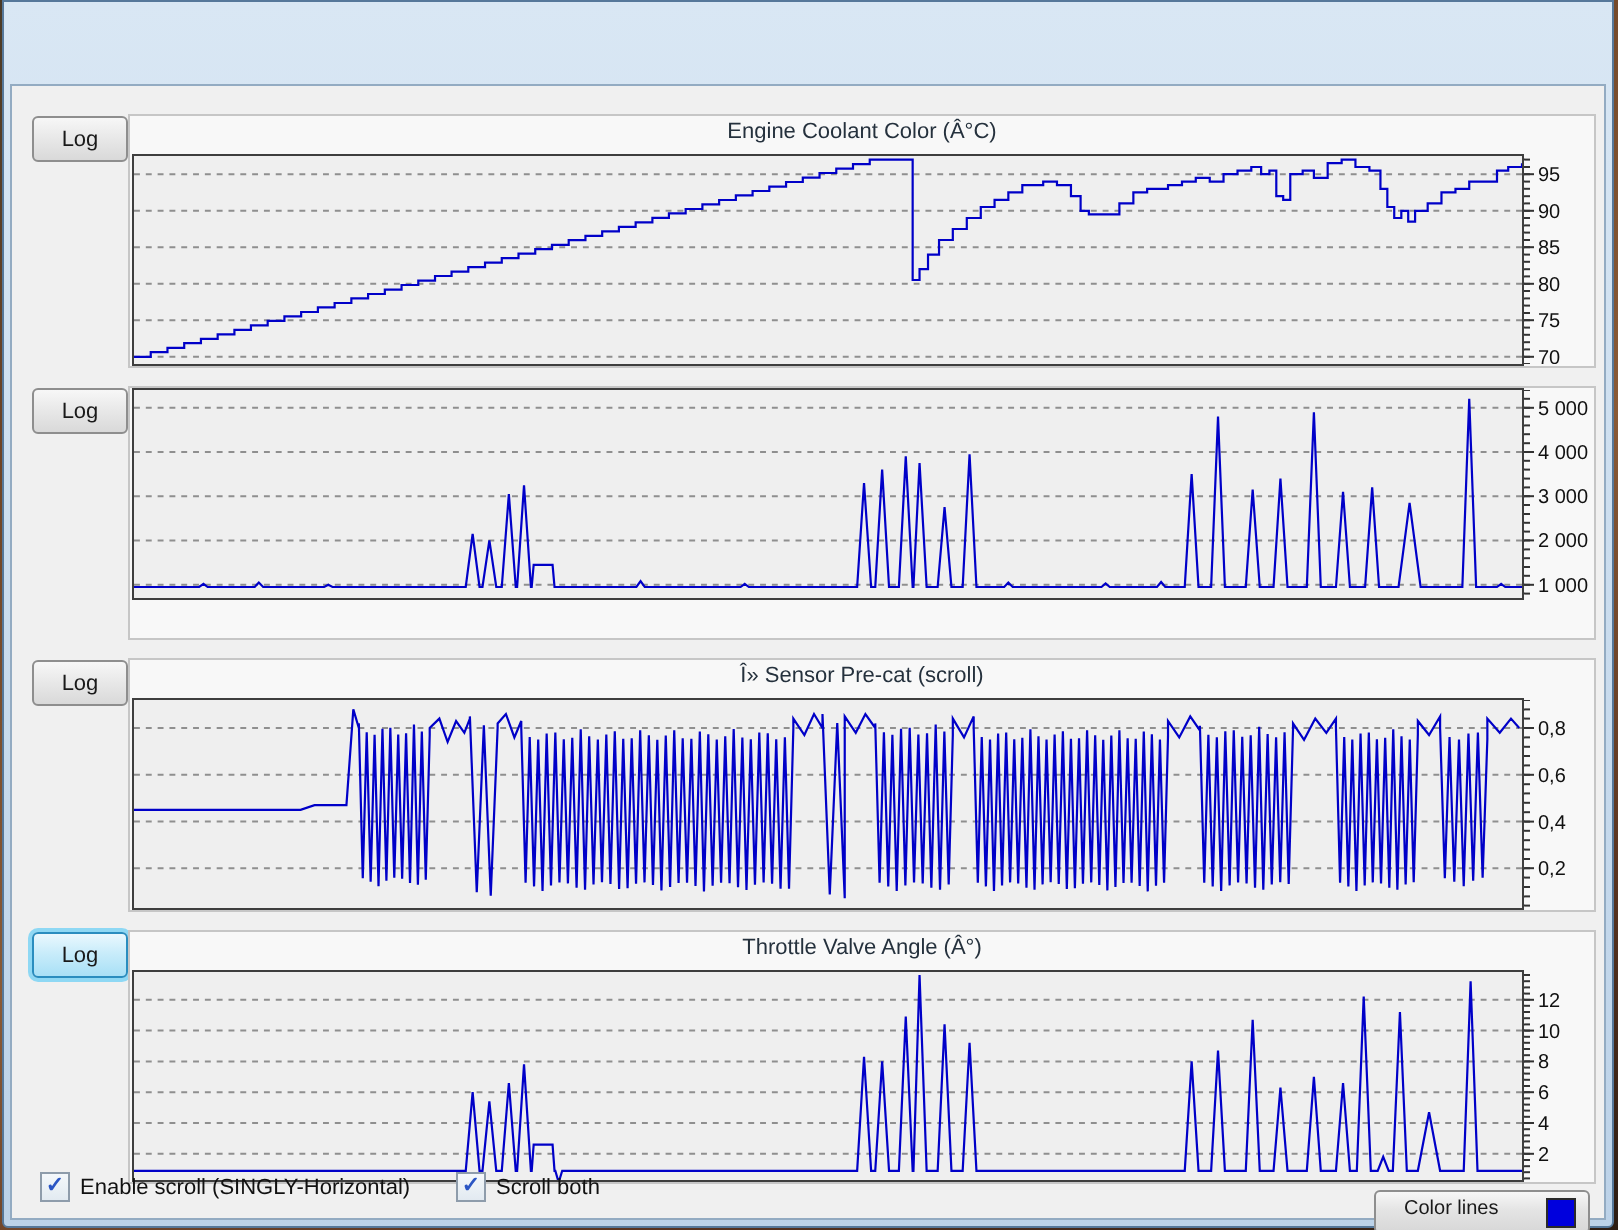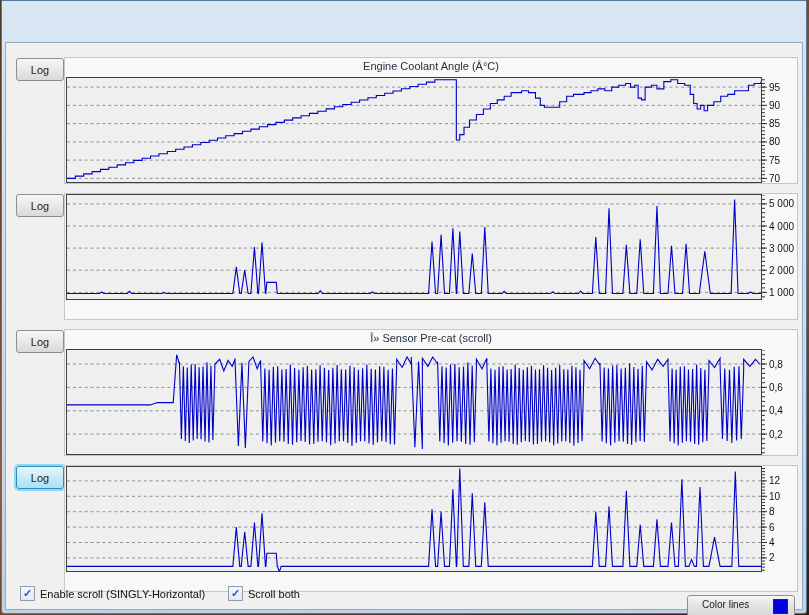--- a/index.html
+++ b/index.html
@@ -85,21 +85,21 @@
 <div class="window">
 
   <div class="client">
 
     <button class="log-btn" style="top:15px">Log</button>
     <button class="log-btn" style="top:151px">Log</button>
     <button class="log-btn" style="top:287px">Log</button>
     <button class="log-btn focused" style="top:423px">Log</button>
 
     <div class="chart-box" style="top:14px">
-      <div class="chart-title">Engine Coolant Angle (Â°C)</div>
+      <div class="chart-title">Engine Coolant Color (Â°C)</div>
       <div class="chart-body">
         <svg class="plot" id="plot0" preserveAspectRatio="none" viewBox="0 0 705 104">
             <line x1="0" x2="705" y1="100.4" y2="100.4" stroke="#8f8f8f" stroke-width="1" stroke-dasharray="3 3"></line>
             <line x1="0" x2="705" y1="82.1" y2="82.1" stroke="#8f8f8f" stroke-width="1" stroke-dasharray="3 3"></line>
             <line x1="0" x2="705" y1="63.9" y2="63.9" stroke="#8f8f8f" stroke-width="1" stroke-dasharray="3 3"></line>
             <line x1="0" x2="705" y1="45.6" y2="45.6" stroke="#8f8f8f" stroke-width="1" stroke-dasharray="3 3"></line>
             <line x1="0" x2="705" y1="27.4" y2="27.4" stroke="#8f8f8f" stroke-width="1" stroke-dasharray="3 3"></line>
             <line x1="0" x2="705" y1="9.1" y2="9.1" stroke="#8f8f8f" stroke-width="1" stroke-dasharray="3 3"></line>
             <path d="M0.0 100.4 L8.5 100.4 L8.5 98.1 L17.0 98.1 L17.0 95.9 L25.5 95.9 L25.5 93.6 L34.0 93.6 L34.0 91.4 L42.5 91.4 L42.5 89.2 L51.0 89.2 L51.0 86.9 L59.4 86.9 L59.4 84.7 L67.9 84.7 L67.9 82.4 L76.4 82.4 L76.4 80.2 L84.9 80.2 L84.9 78.0 L93.4 78.0 L93.4 75.7 L101.9 75.7 L101.9 73.5 L110.4 73.5 L110.4 71.2 L118.9 71.2 L118.9 69.0 L127.4 69.0 L127.4 66.8 L135.9 66.8 L135.9 64.5 L144.4 64.5 L144.4 62.3 L152.9 62.3 L152.9 60.0 L161.3 60.0 L161.3 57.8 L169.8 57.8 L169.8 55.6 L178.3 55.6 L178.3 53.3 L186.8 53.3 L186.8 51.1 L195.3 51.1 L195.3 48.8 L203.8 48.8 L203.8 46.6 L212.3 46.6 L212.3 44.4 L220.8 44.4 L220.8 42.1 L229.3 42.1 L229.3 39.9 L237.8 39.9 L237.8 37.7 L246.3 37.7 L246.3 35.4 L254.8 35.4 L254.8 33.2 L263.3 33.2 L263.3 30.9 L271.7 30.9 L271.7 28.7 L280.2 28.7 L280.2 26.5 L288.7 26.5 L288.7 24.2 L297.2 24.2 L297.2 22.0 L305.7 22.0 L305.7 19.7 L314.2 19.7 L314.2 17.5 L322.7 17.5 L322.7 15.3 L331.2 15.3 L331.2 13.0 L339.7 13.0 L339.7 10.8 L348.2 10.8 L348.2 8.5 L356.7 8.5 L356.7 6.3 L365.2 6.3 L365.2 4.1 L373.7 4.1 L373.7 1.8 L373.7 1.8 L392.0 1.8 L395.5 1.8 L395.5 62.0 L399.0 62.0 L399.0 56.6 L403.3 56.6 L403.3 49.3 L408.9 49.3 L408.9 42.0 L415.9 42.0 L415.9 36.5 L423.0 36.5 L423.0 31.0 L430.1 31.0 L430.1 25.5 L437.1 25.5 L437.1 21.9 L444.1 21.9 L444.1 18.2 L451.2 18.2 L451.2 14.6 L461.8 14.6 L461.8 12.8 L468.8 12.8 L468.8 14.6 L475.9 14.6 L475.9 20.1 L480.8 20.1 L480.8 27.4 L485.0 27.4 L485.0 29.2 L494.9 29.2 L500.5 29.2 L500.5 23.7 L507.6 23.7 L507.6 18.2 L514.6 18.2 L514.6 16.4 L525.2 16.4 L525.2 14.6 L532.3 14.6 L532.3 12.8 L539.3 12.8 L539.3 10.9 L546.4 10.9 L546.4 12.8 L553.4 12.8 L553.4 9.1 L560.5 9.1 L560.5 7.3 L567.5 7.3 L567.5 5.5 L572.5 5.5 L572.5 9.1 L576.7 9.1 L576.7 7.3 L580.2 7.3 L580.2 20.1 L583.7 20.1 L583.7 21.9 L587.3 21.9 L587.3 9.1 L593.6 9.1 L593.6 7.3 L599.3 7.3 L599.3 10.9 L606.3 10.9 L606.3 3.6 L613.4 3.6 L613.4 1.8 L620.4 1.8 L620.4 5.5 L627.5 5.5 L627.5 7.3 L633.1 7.3 L633.1 16.4 L636.6 16.4 L636.6 25.5 L640.1 25.5 L640.1 31.0 L643.7 31.0 L643.7 27.4 L647.2 27.4 L647.2 32.8 L650.7 32.8 L650.7 27.4 L657.1 27.4 L657.1 23.7 L664.1 23.7 L664.1 18.2 L671.2 18.2 L671.2 16.4 L678.2 16.4 L678.2 12.8 L685.3 12.8 L692.3 12.8 L692.3 7.3 L698.0 7.3 L698.0 5.5 L705.0 5.5 L705.0 3.6 " fill="none" stroke="#0000c8" stroke-width="1.1" vector-effect="non-scaling-stroke"></path>
           </svg>
@@ -238,20 +238,21 @@
             <text x="7" y="40.9" font-size="10" fill="#111111">0,6</text>
             <line x1="0" x2="5" y1="60.8" y2="60.8" stroke="#333333" stroke-width="1"></line>
             <text x="7" y="64.3" font-size="10" fill="#111111">0,4</text>
             <line x1="0" x2="5" y1="84.1" y2="84.1" stroke="#333333" stroke-width="1"></line>
             <text x="7" y="87.6" font-size="10" fill="#111111">0,2</text>
           </svg>
       </div>
     </div>
 
     <div class="chart-box" style="top:422px">
+      <div class="chart-title">Throttle Valve Angle (Â°)</div>
       <div class="chart-body">
         <svg class="plot" id="plot3" preserveAspectRatio="none" viewBox="0 0 705 104">
             <line x1="0" x2="705" y1="90.9" y2="90.9" stroke="#8f8f8f" stroke-width="1" stroke-dasharray="3 3"></line>
             <line x1="0" x2="705" y1="75.5" y2="75.5" stroke="#8f8f8f" stroke-width="1" stroke-dasharray="3 3"></line>
             <line x1="0" x2="705" y1="60.1" y2="60.1" stroke="#8f8f8f" stroke-width="1" stroke-dasharray="3 3"></line>
             <line x1="0" x2="705" y1="44.7" y2="44.7" stroke="#8f8f8f" stroke-width="1" stroke-dasharray="3 3"></line>
             <line x1="0" x2="705" y1="29.3" y2="29.3" stroke="#8f8f8f" stroke-width="1" stroke-dasharray="3 3"></line>
             <line x1="0" x2="705" y1="13.9" y2="13.9" stroke="#8f8f8f" stroke-width="1" stroke-dasharray="3 3"></line>
             <path d="M0.0 99.4 L168.5 99.4 L172.0 60.1 L175.5 99.4 L177.0 99.4 L180.5 64.7 L184.0 99.4 L186.8 99.4 L190.4 55.5 L193.9 99.4 L194.6 99.4 L198.1 46.2 L201.6 99.4 L202.0 99.4 L203.0 86.3 L212.6 86.3 L213.6 99.4 L214.0 99.4 L215.7 105.2 L217.5 99.4 L367.3 99.4 L370.8 42.4 L374.4 99.4 L376.5 99.4 L380.0 44.7 L383.5 99.4 L388.5 99.4 L392.0 22.3 L395.5 99.4 L395.9 99.4 L399.0 1.5 L402.6 99.4 L408.2 99.4 L411.7 26.2 L415.2 99.4 L420.9 99.4 L424.4 35.4 L427.9 99.4 L533.7 99.4 L537.2 44.7 L540.7 99.4 L547.1 99.4 L550.6 39.3 L554.1 99.4 L564.7 99.4 L568.2 23.9 L571.8 99.4 L578.8 99.4 L582.3 57.8 L585.9 99.4 L595.7 99.4 L599.3 52.4 L602.8 99.4 L610.5 99.4 L614.1 55.5 L617.6 99.4 L621.1 99.4 L624.6 12.3 L628.2 99.4 L631.7 99.4 L634.5 92.4 L637.3 99.4 L639.4 99.4 L643.0 20.0 L646.5 99.4 L652.1 99.4 L657.8 70.1 L663.4 99.4 L675.4 99.4 L678.9 4.6 L682.4 99.4 L705.0 99.4 " fill="none" stroke="#0000c8" stroke-width="1.1" vector-effect="non-scaling-stroke"></path>
           </svg>

